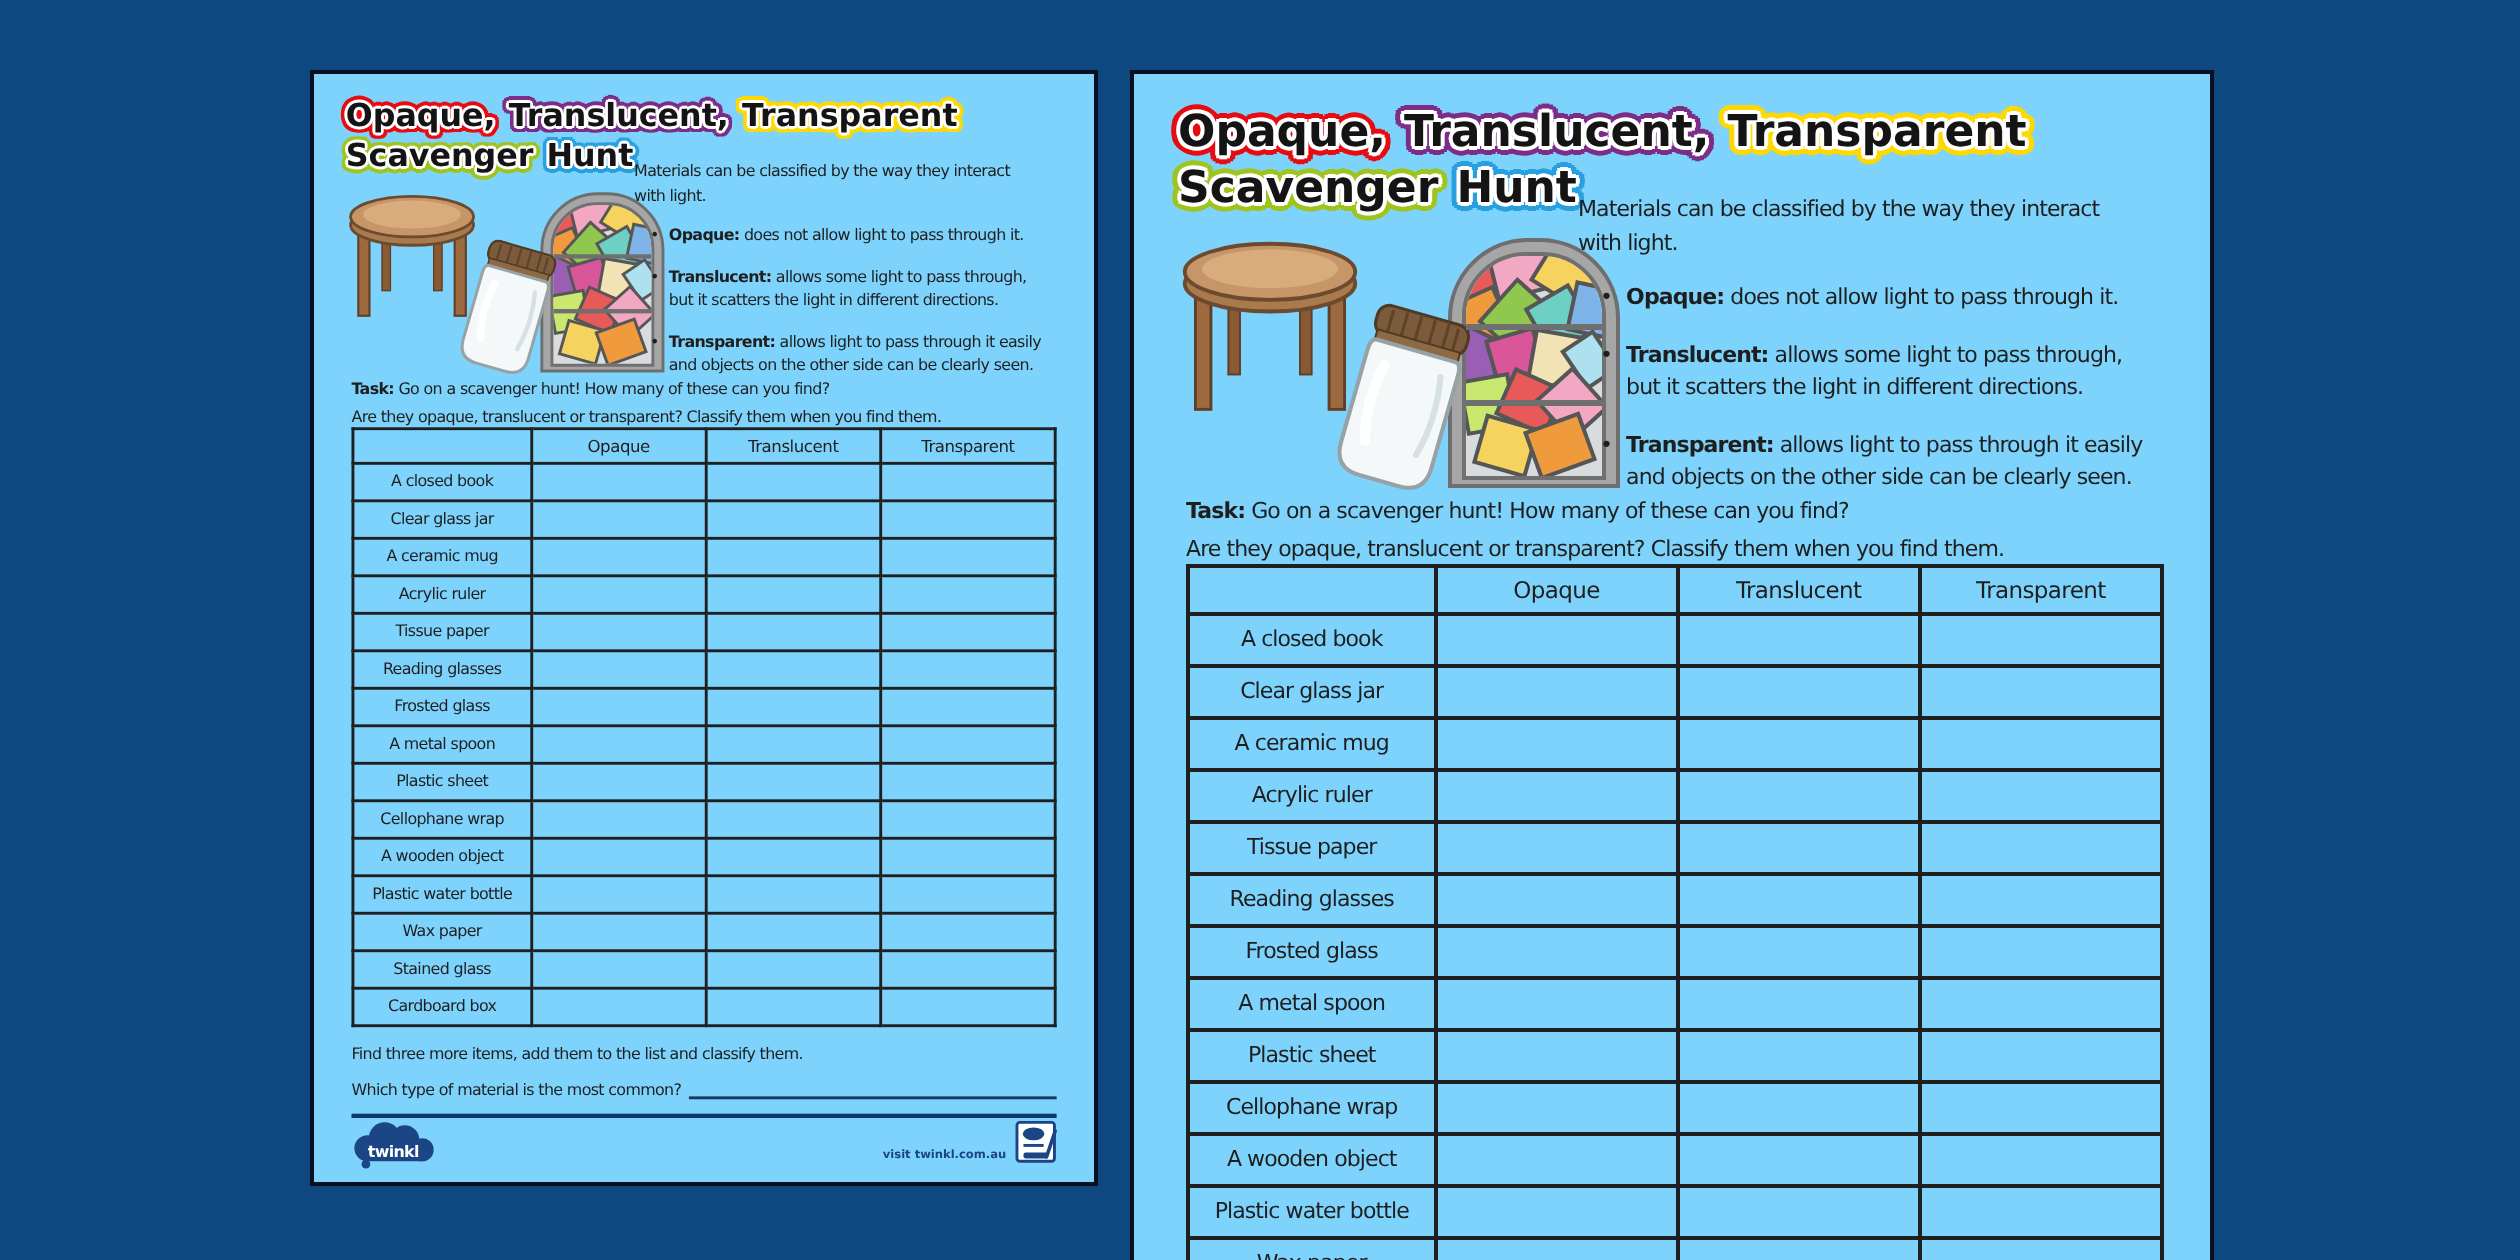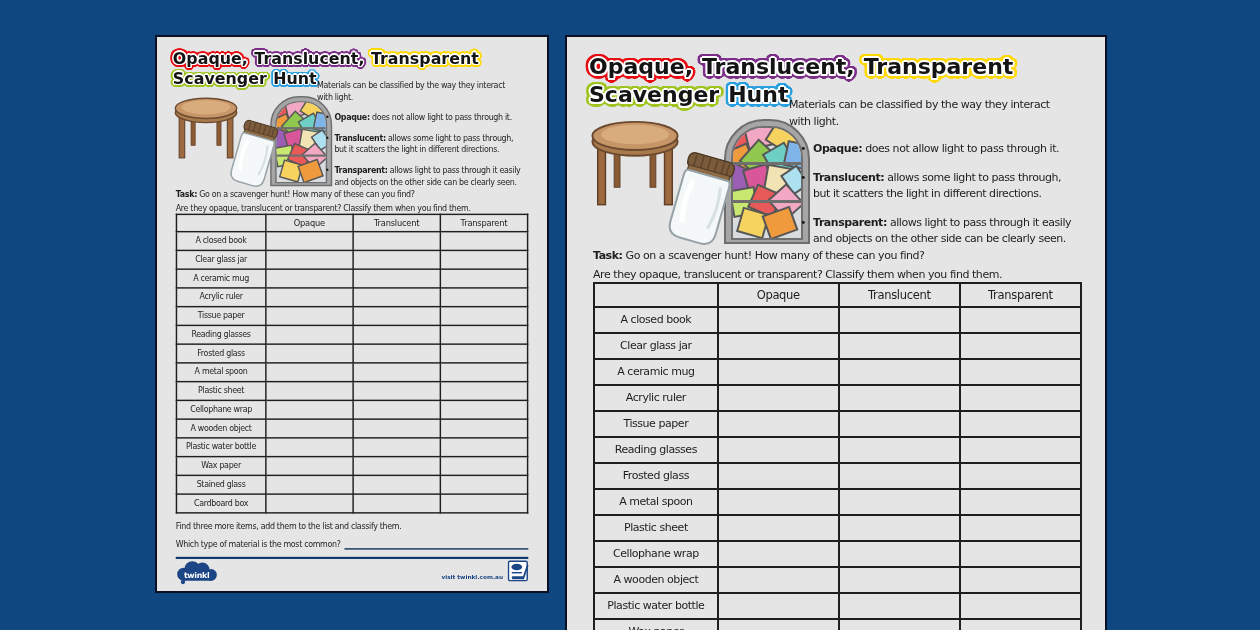--- a/index.html
+++ b/index.html
@@ -2,21 +2,21 @@
 <html><head>
 <meta charset="utf-8">
 <style>
   html,body{margin:0;padding:0;}
   body{
     width:1260px;height:630px;overflow:hidden;position:relative;
     background:#0f4780;
     font-family:"DejaVu Sans",sans-serif;
   }
   .page{
-    position:absolute;top:35px;background:#e5e5e5;border:2px solid #0a0f24;
+    position:absolute;top:35px;background:#7dd3fc;border:2px solid #0a0f24;
     box-sizing:border-box;overflow:hidden;
   }
   .page-left{left:155px;width:394px;height:558px;}
   .page-right{left:565px;width:542px;height:772px;}
   .page-left .slot{width:542px;height:768px;transform:scale(0.721);transform-origin:0 0;}
 
   .sheet{
     position:relative;width:542px;height:768px;color:#1e1e1e;
     font-size:11px;letter-spacing:-0.45px;line-height:16px;
   }

